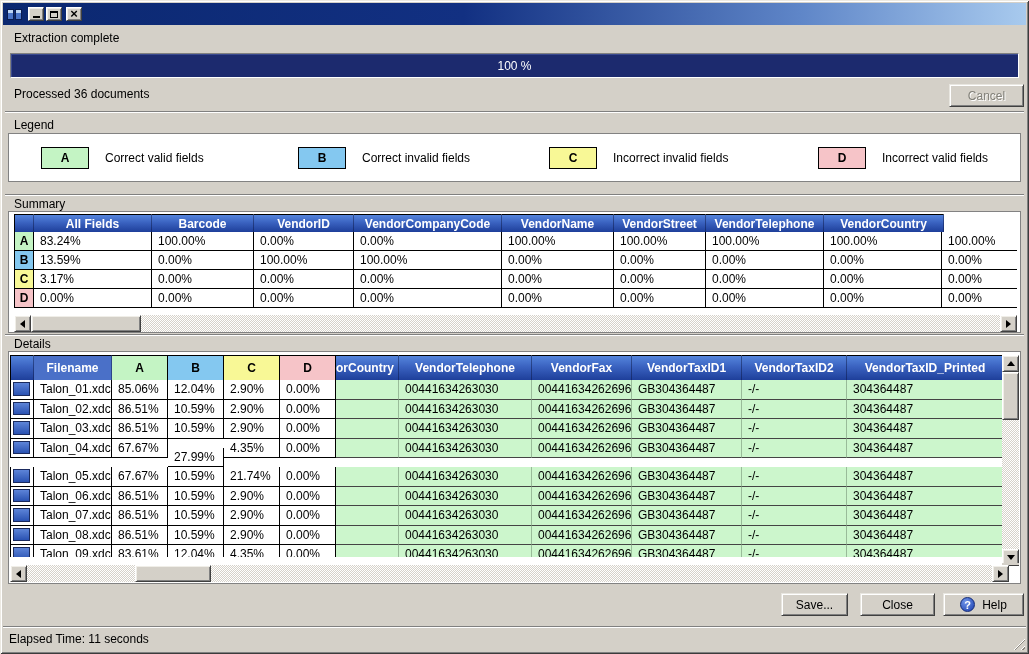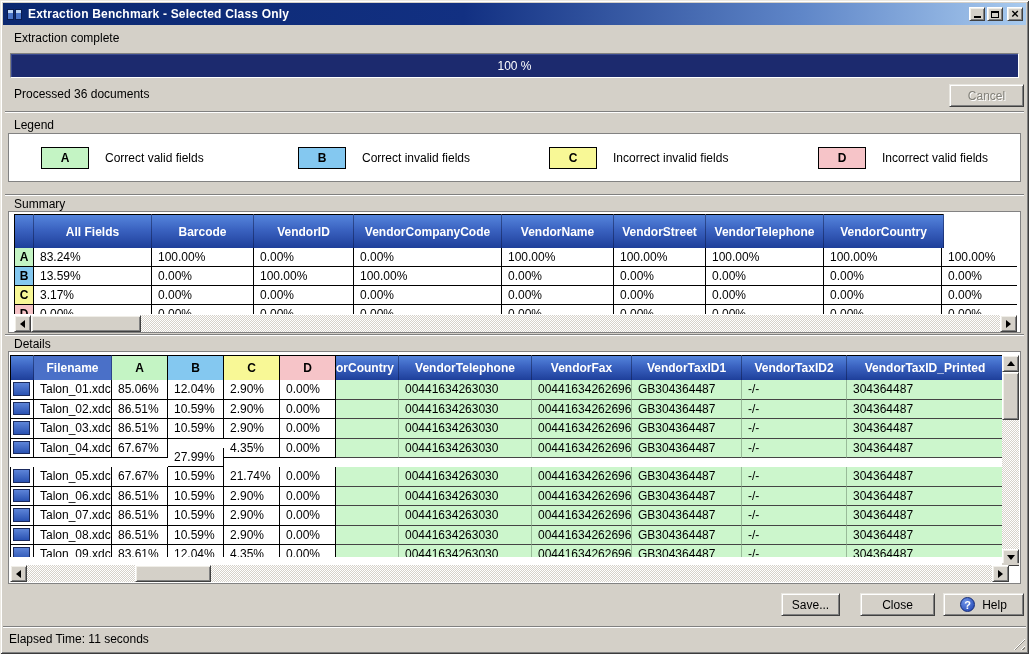--- a/index.html
+++ b/index.html
@@ -35,21 +35,21 @@
   .processed{top:87px;}
   .progress{position:absolute;left:10px;top:53px;width:1009px;height:25px;background:#1c2a6e;
     border:1px solid;border-color:#808080 #fff #fff #808080;
     box-shadow:inset 1px 1px 0 #3a4a90;}
   .progress-label{position:absolute;inset:0;display:flex;align-items:center;justify-content:center;
     color:#fff;font-size:12px;}
   .btn{position:absolute;height:23px;background:#d4d0c8;border:1px solid;border-color:#e8e6e0 #404040 #404040 #e8e6e0;
     box-shadow:inset 1px 1px 0 #fff, inset -1px -1px 0 #808080;
     font-family:inherit;font-size:12px;color:#000;display:flex;align-items:center;justify-content:center;padding:0;}
   .cancel{left:949px;top:84px;width:75px;color:#828079;text-shadow:1px 1px 0 #fff;}
-  .save{left:781px;top:593px;width:59px;}
+  .save{left:781px;top:593px;width:67px;}
   .close-b{left:860px;top:593px;width:75px;}
   .help-b{left:943px;top:593px;width:81px;gap:7px;}
   .help-ic{display:inline-flex;width:15px;height:15px;border-radius:50%;
     background:radial-gradient(circle at 35% 30%,#6f94e8,#1c3fae);color:#fff;font-weight:bold;font-size:11px;
     align-items:center;justify-content:center;border:1px solid #122a78;}
 
   
   .groove{position:absolute;left:5px;width:1019px;height:2px;border-top:1px solid #808080;border-bottom:1px solid #fff;}
   .g1{top:111px;} .g2{top:194px;} .g3{top:334px;}
   .section-label{position:absolute;left:14px;background:#d4d0c8;padding-right:6px;}
@@ -65,21 +65,21 @@
 
   
   .grid{position:absolute;overflow:hidden;background:#fff;}
   #summary-grid{left:5px;top:2px;width:1003px;height:100px;}
   #details-grid{left:1px;top:3px;width:993px;height:202px;}
   .grow{display:flex;}
   .hgrad{background:linear-gradient(180deg,#5585dc 0%,#3a62c0 45%,#1e3f9a 100%);color:#fff;}
   .cell{flex:0 0 auto;overflow:hidden;white-space:nowrap;}
   .hcell{font-weight:bold;text-align:center;border-top:1px solid #000;border-right:1px solid rgba(8,18,60,.45);
          display:flex;align-items:center;justify-content:center;}
-  .sum-h{height:34px;}
+  .sum-h{height:18px;}
   .det-h{height:25px;}
   .h-filename{background:#4a70c8;color:#fff;}
   .h-class{color:#000;border-right:1px solid #000;}
   .bcell{border-right:1px solid #000;border-bottom:1px solid #000;background:#fff;
          display:flex;align-items:center;padding-left:6px;}
   .first{border-left:1px solid #000;}
   .rowlabel{font-weight:bold;justify-content:center;padding-left:0;}
   .sum-row .cell{height:19px;}
   .det-row .cell{height:19.5px;}
   .gcell{background:#ccf6cc;border-right:1px solid #99bb99;border-bottom:1px solid #444;
@@ -124,21 +124,20 @@
 </head>
 <body>
 
 <div class="w">
 
   <div class="titlebar">
     <div class="app-icon">
         <span class="ic1"></span>
         <span class="ic2"></span>
       </div>
-    <div class="title">Extraction Benchmark - Selected Class Only</div>
     <div class="tb-btns">
       <div class="tb-btn">
           <span class="glyph-min"></span>
         </div>
       <div class="tb-btn">
           <span class="glyph-max"></span>
         </div>
       <div class="tb-btn tb-close">
           <span class="glyph-x">×</span>
         </div>

